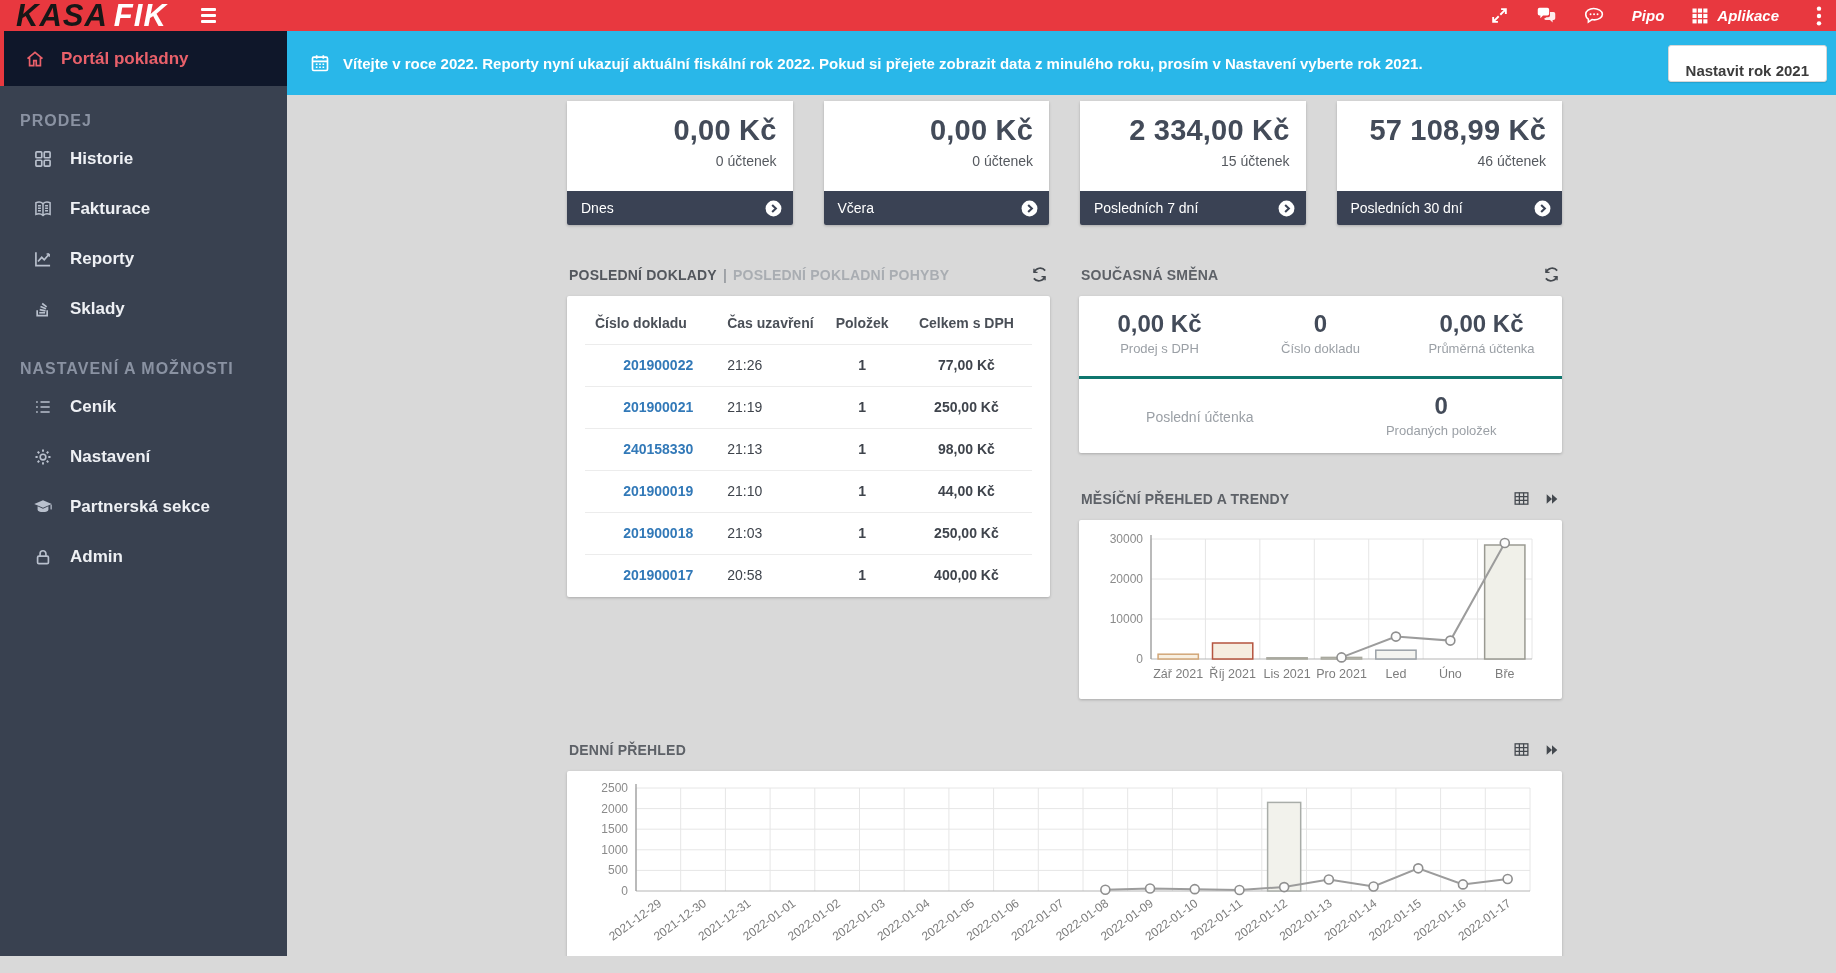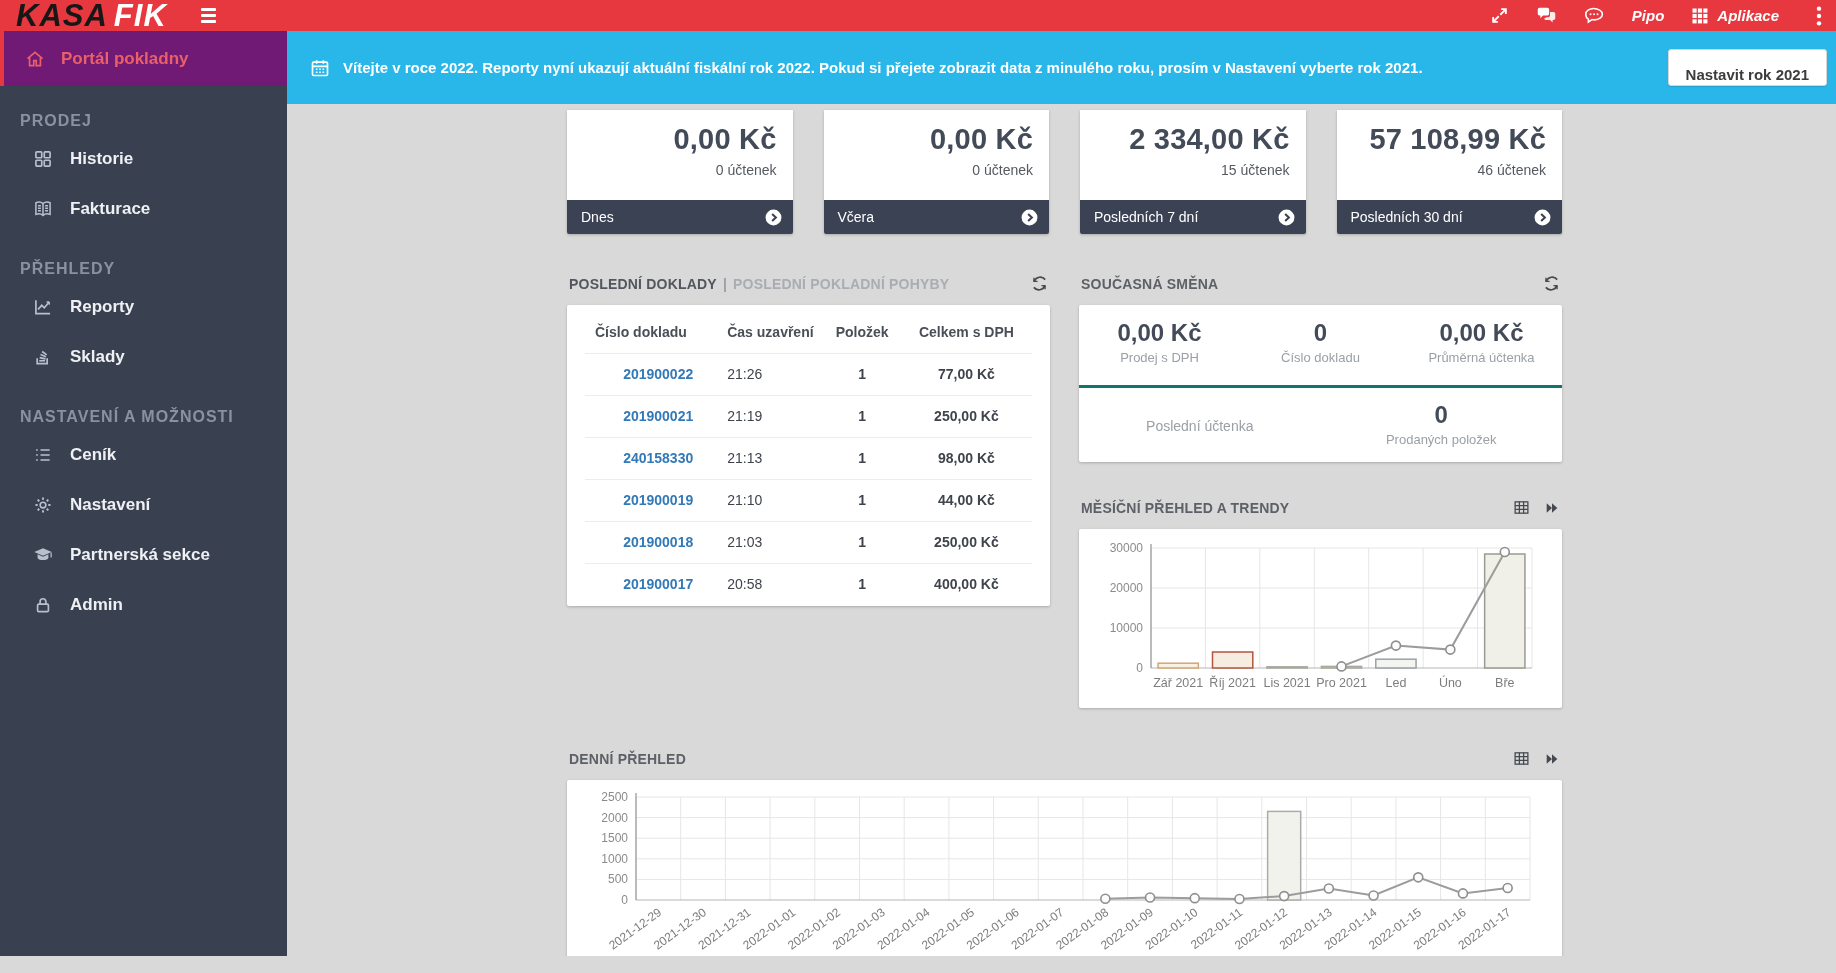--- a/index.html
+++ b/index.html
@@ -15,32 +15,32 @@
   .hamburger span { width:15px; height:3px; background:#fff; border-radius:1px; }
   .top-right { position:absolute; right:14px; display:flex; align-items:center; gap:27px; }
   .top-right .txt { color:#fff; font-size:15px; font-weight:700; }
   .top-icon { display:flex; align-items:center; gap:8px; background:none; border:none; cursor:pointer; color:#fff;font-style:italic; }
   .kebab { margin-left:10px; }
 
   
   .shell { display:flex; height:925px; }
   aside { width:287px; flex-shrink:0; background:#394150; }
   .side-active { height:55px; display:flex; align-items:center; gap:16px; padding-left:21px;
-                 background:#701a75; border-left:4px solid #e8383f; cursor:pointer; }
+                 background:#0f172a; border-left:4px solid #e8383f; cursor:pointer; }
   .side-active .lbl { color:#e9606a; font-size:17px; font-weight:600; }
   .side-section { padding:26px 0 4px 20px; color:#8a92a2; font-size:16px; letter-spacing:1px; font-weight:600; }
   .side-item { height:50px; display:flex; align-items:center; gap:17px; padding-left:33px; cursor:pointer; }
   .side-item .lbl { color:#eef0f4; font-size:17px; font-weight:600; }
   .sicon { width:20px; height:20px; flex-shrink:0; color:#b9c0cd; }
   .side-active .sicon { color:#e9606a; }
 
   main { flex:1; overflow:hidden; }
 
   
-  .notice { height:73px; background:#29b7e9; display:flex; align-items:center; padding:0 9px 0 23px; gap:13px; }
+  .notice { height:64px; background:#29b7e9; display:flex; align-items:center; padding:0 9px 0 23px; gap:13px; }
   .notice-text { color:#fff; font-size:15px; font-weight:600; }
   .notice-btn { margin-left:auto; background:#fff; border:1px solid #d7d7d7; border-radius:3px;
                 height:37px; padding:16px 17px; font-size:15px; color:#3c3c3c; font-weight:600;
                 font-family:"Liberation Sans", sans-serif; cursor:pointer; box-shadow:0 1px 1px rgba(0,0,0,.12); }
 
   .content { padding:6px 0 0 280px; width:1275px; }
   .col { width:995px; }
 
   
   .cards { display:grid; grid-template-columns:repeat(4,1fr); gap:31px; }
@@ -177,21 +177,20 @@
     </div>
     <div class="side-item">
       <svg class="sicon" viewBox="0 0 24 24" fill="none" stroke="currentColor" stroke-width="1.8">
           <path d="M12 5.5C10 3.8 6 3.5 3.5 4.5v14C6 17.5 10 18 12 19.7c2-1.7 6-2.2 8.5-1.2v-14C18 3.5 14 3.8 12 5.5z"></path>
           <path d="M12 5.5v14.2"></path>
           <path d="M6 8h3.5M6 11h3.5M6 14h3.5M14.5 8H18M14.5 11H18M14.5 14H18"></path>
         </svg>
       <span class="lbl">Fakturace</span>
     </div>
 
-    <div class="side-section">PŘEHLEDY</div>
     <div class="side-item">
       <svg class="sicon" viewBox="0 0 24 24" fill="none" stroke="currentColor" stroke-width="2">
           <path d="M3.5 4v16h17"></path>
           <path d="M6 15l4.5-5 3 3 6-7"></path>
           <path d="M19.5 6h-3.2M19.5 6v3.2" stroke-width="1.6"></path>
         </svg>
       <span class="lbl">Reporty</span>
     </div>
     <div class="side-item">
       <svg class="sicon" viewBox="0 0 24 24" fill="none" stroke="currentColor" stroke-width="2">

